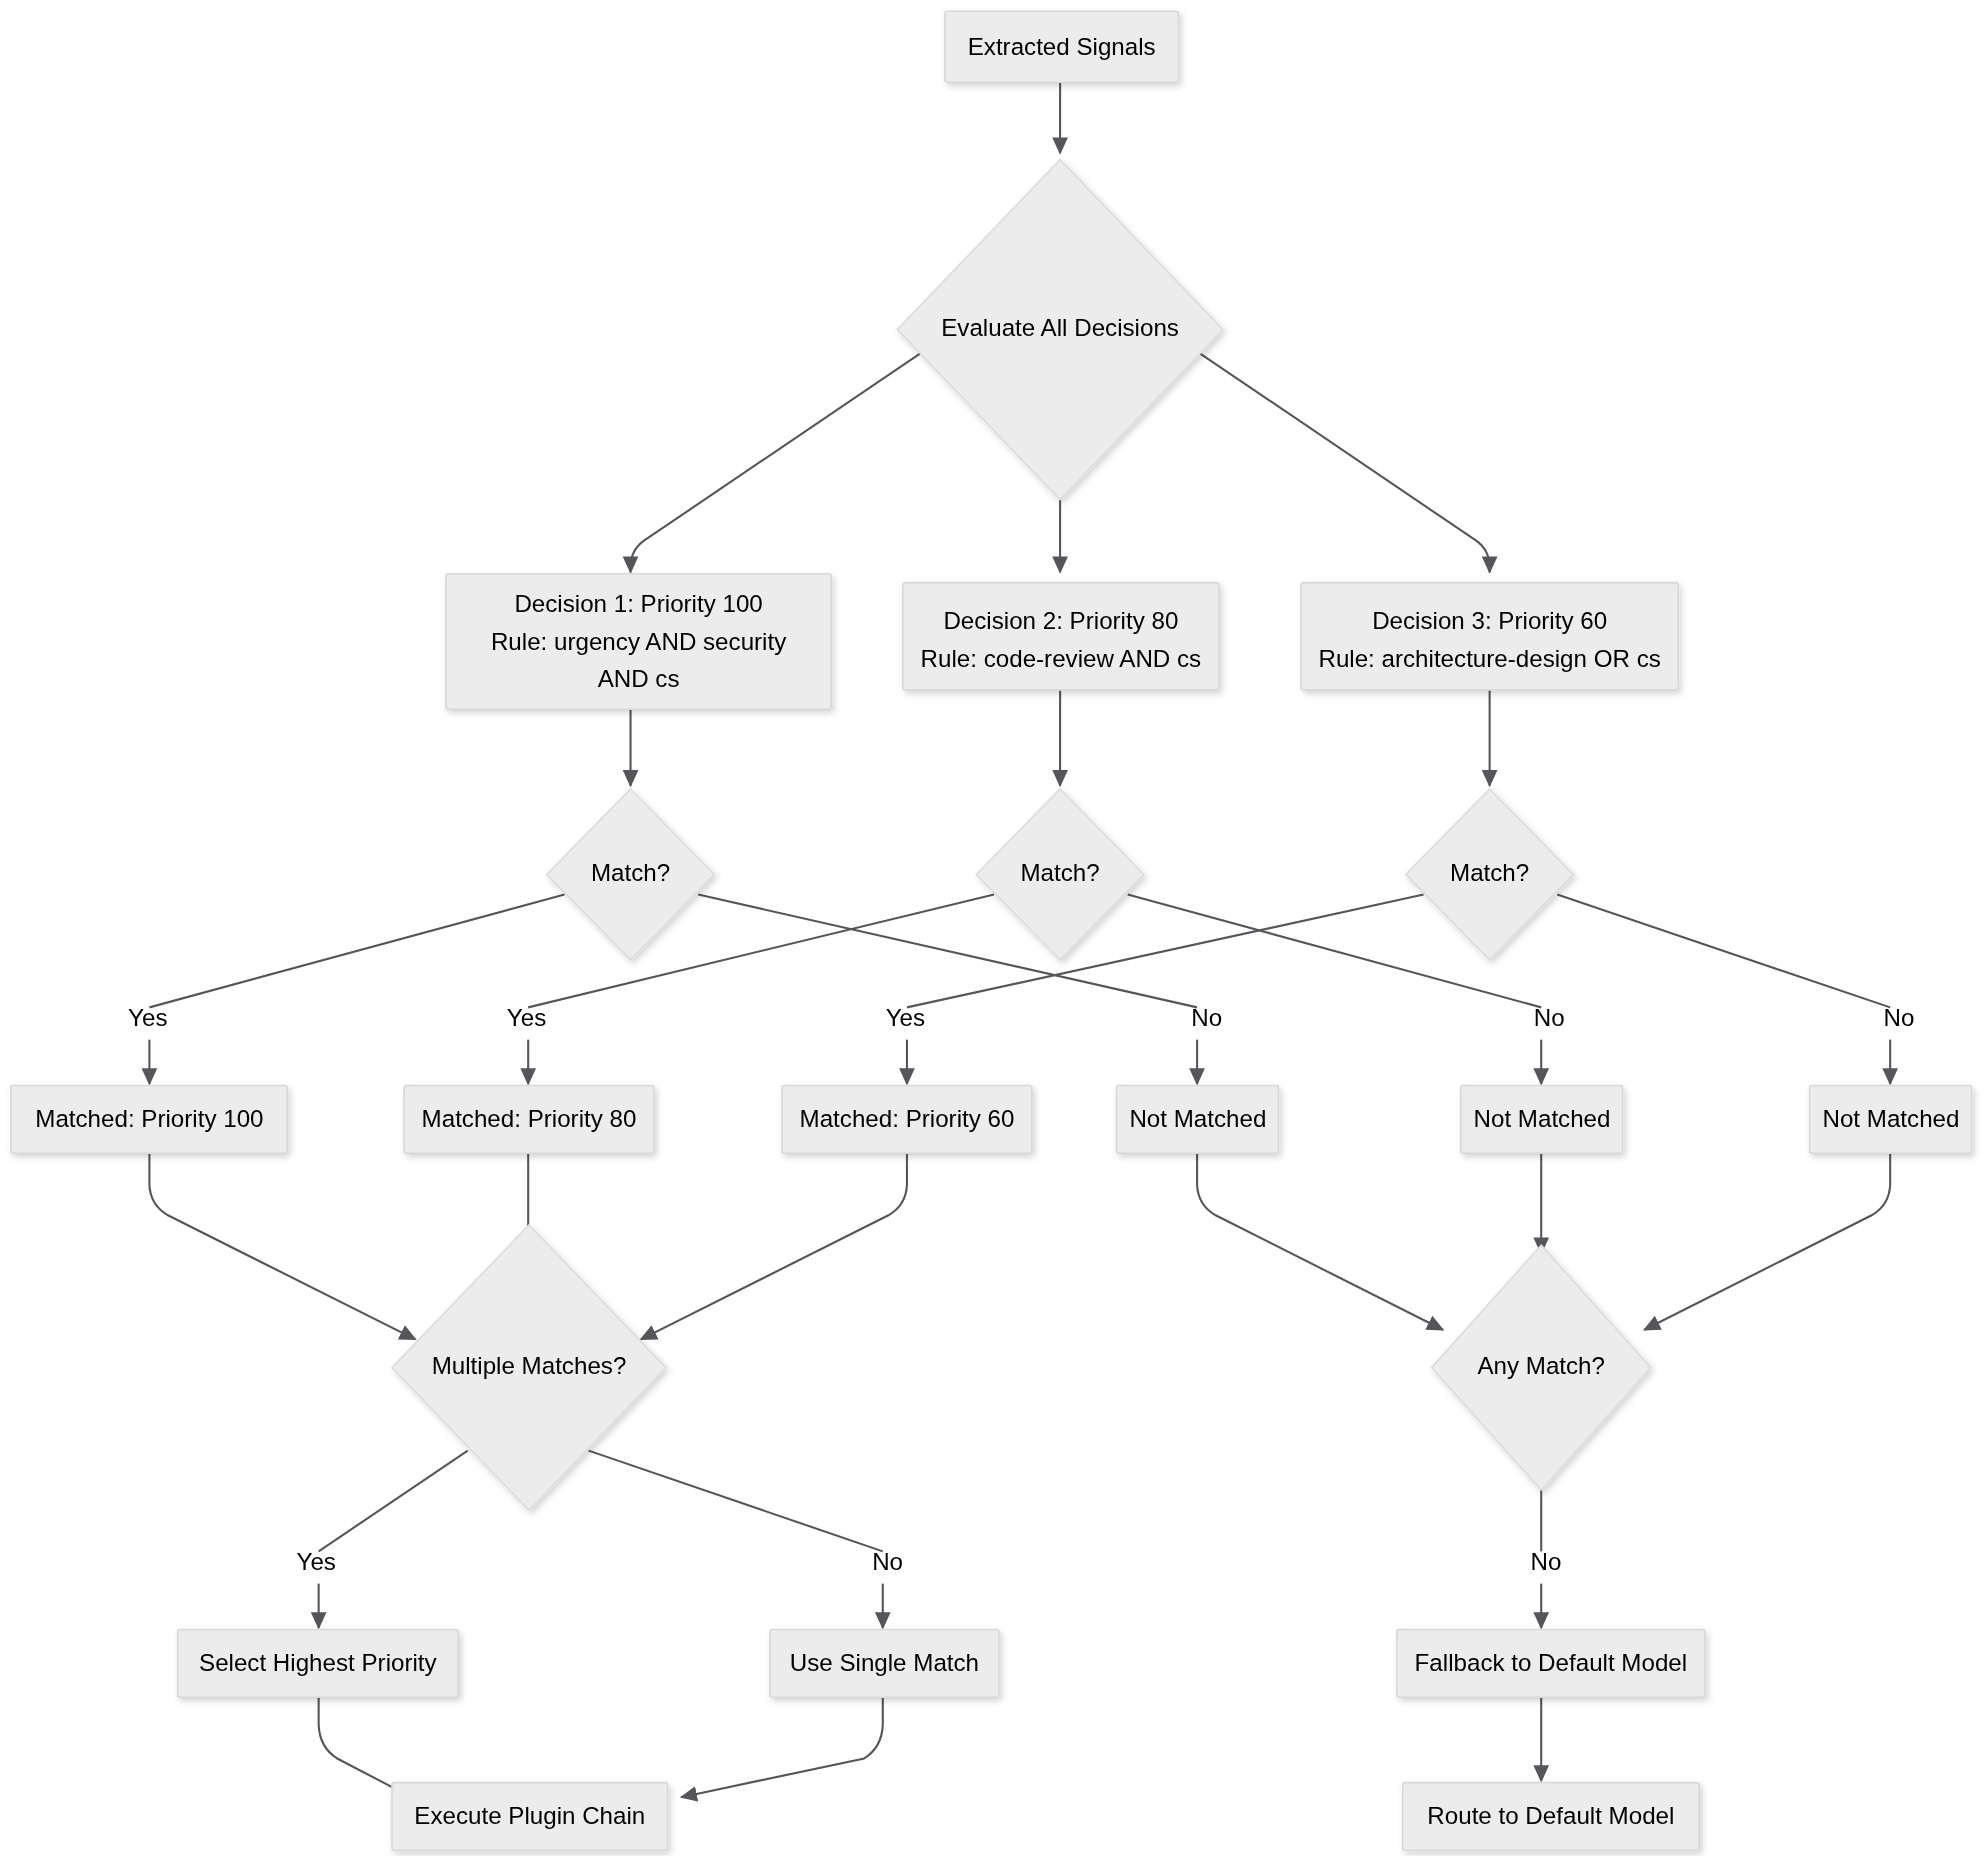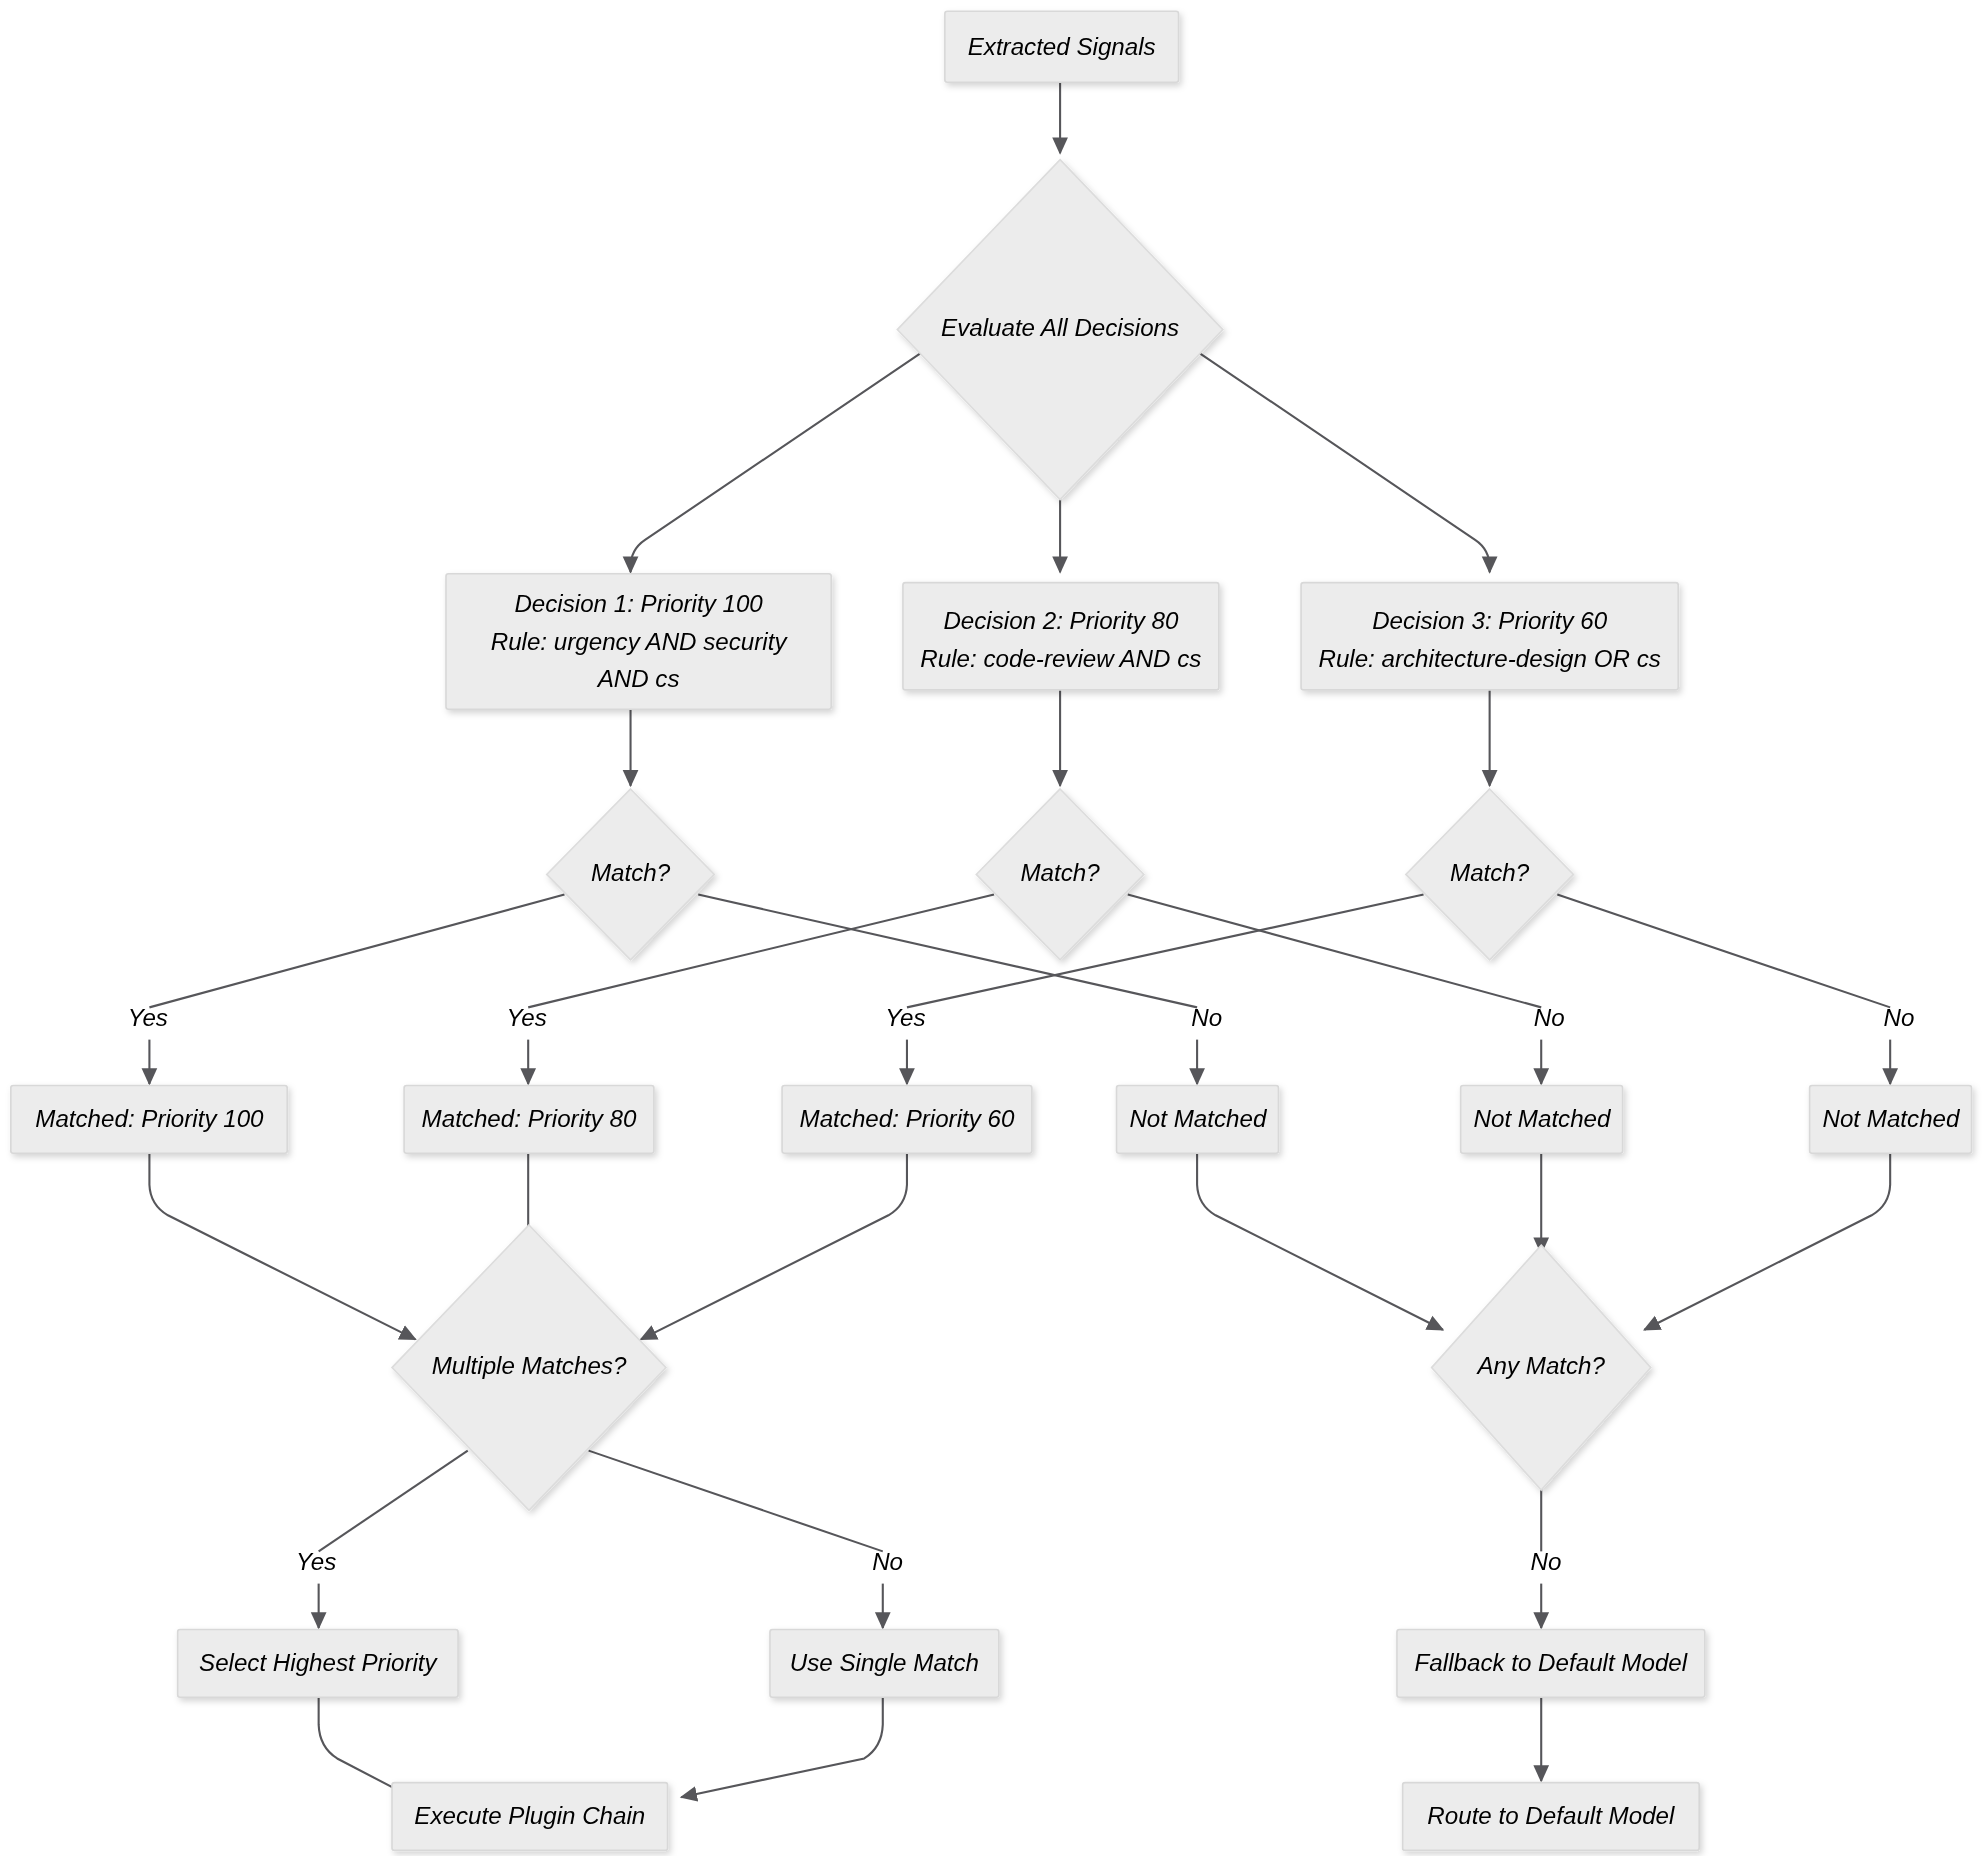--- a/index.html
+++ b/index.html
@@ -10,21 +10,20 @@
   body {
     width: 1988px;
     height: 1856px;
     font-family: "Liberation Sans", sans-serif;
     overflow: hidden;
   }
   #flowchart-root {
     position: relative;
     width: 1988px;
     height: 1520px;
-    font-style: italic;
   }
   svg#diagram {
     display: block;
     width: 1988px;
     height: 1856px;
   }
   .node-rect {
     fill: #ececec;
     stroke: #d8d8d8;
     stroke-width: 2;

